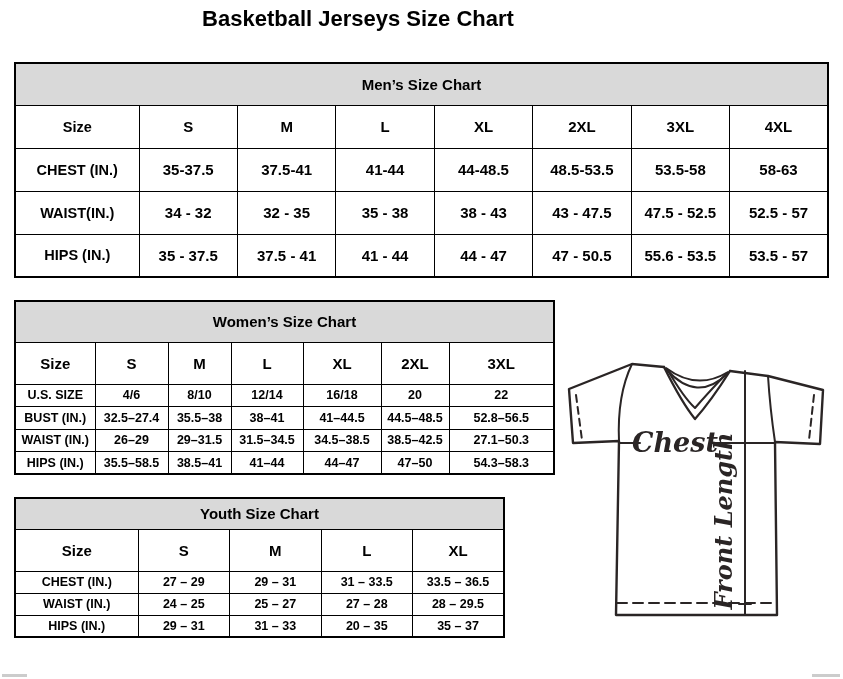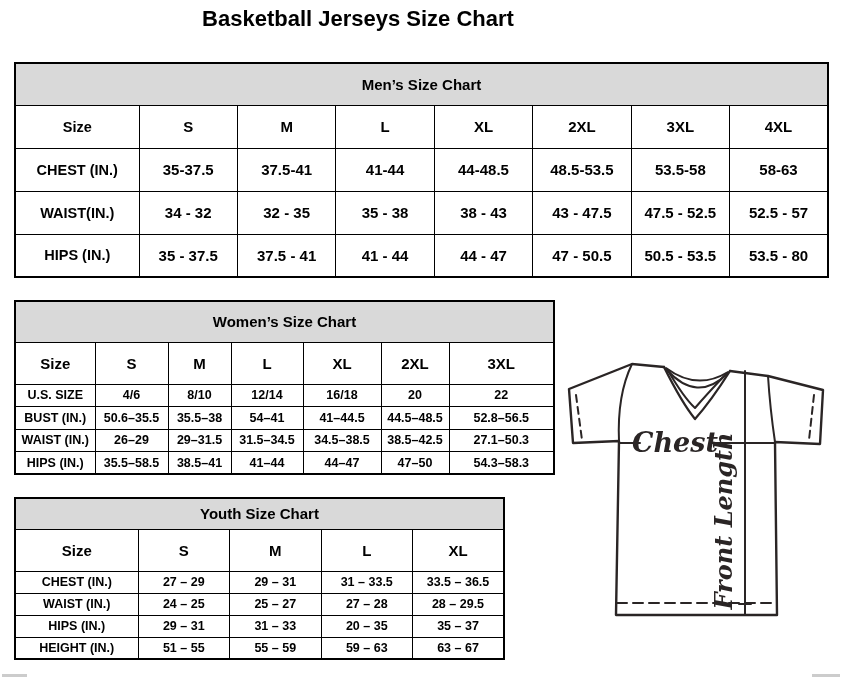--- a/index.html
+++ b/index.html
@@ -104,22 +104,22 @@
     <td>47.5 - 52.5</td>
     <td>52.5 - 57</td>
   </tr>
   <tr>
     <td class="lab">HIPS (IN.)</td>
     <td>35 - 37.5</td>
     <td>37.5 - 41</td>
     <td>41 - 44</td>
     <td>44 - 47</td>
     <td>47 - 50.5</td>
-    <td>50.5 - 53.5</td>
-    <td>53.5 - 80</td>
+    <td>55.6 - 53.5</td>
+    <td>53.5 - 57</td>
   </tr>
 </tbody>
   </table>
 
 <table class="chart womens">
   <colgroup>
     <col style="width:80px">
       <col style="width:73px">
       <col style="width:63px">
     <col style="width:72px">
@@ -144,23 +144,23 @@
     <td class="lab">U.S. SIZE</td>
     <td>4/6</td>
     <td>8/10</td>
     <td>12/14</td>
     <td>16/18</td>
     <td>20</td>
     <td>22</td>
   </tr>
   <tr class="data-row">
     <td class="lab">BUST (IN.)</td>
-    <td>50.6–35.5</td>
+    <td>32.5–27.4</td>
     <td>35.5–38</td>
-    <td>54–41</td>
+    <td>38–41</td>
     <td>41–44.5</td>
     <td>44.5–48.5</td>
     <td>52.8–56.5</td>
   </tr>
   <tr class="data-row">
     <td class="lab">WAIST (IN.)</td>
     <td>26–29</td>
     <td>29–31.5</td>
     <td>31.5–34.5</td>
     <td>34.5–38.5</td>
@@ -212,27 +212,20 @@
     <td>27 – 28</td>
     <td>28 – 29.5</td>
   </tr>
   <tr class="data-row">
     <td class="lab">HIPS (IN.)</td>
     <td>29 – 31</td>
     <td>31 – 33</td>
     <td>20 – 35</td>
     <td>35 – 37</td>
   </tr>
-  <tr class="data-row">
-    <td class="lab">HEIGHT (IN.)</td>
-    <td>51 – 55</td>
-    <td>55 – 59</td>
-    <td>59 – 63</td>
-    <td>63 – 67</td>
-  </tr>
 </tbody>
   </table>
 
 <svg class="jersey" viewBox="0 0 285 278">
   <g fill="none" stroke="#2a2525" stroke-linejoin="round" stroke-linecap="round">
 
     <path stroke-width="2.4" d="M108,14 L76,11 L13,36 L17,90 L63,88 L60,262 L221,262 L219,89 L264,91 L267,37 L212,23 L174,18"></path>
 
     <path stroke-width="2" d="M76,11 Q61,42 63,88"></path>
     <path stroke-width="2" d="M212,23 Q214,55 219,89"></path>

